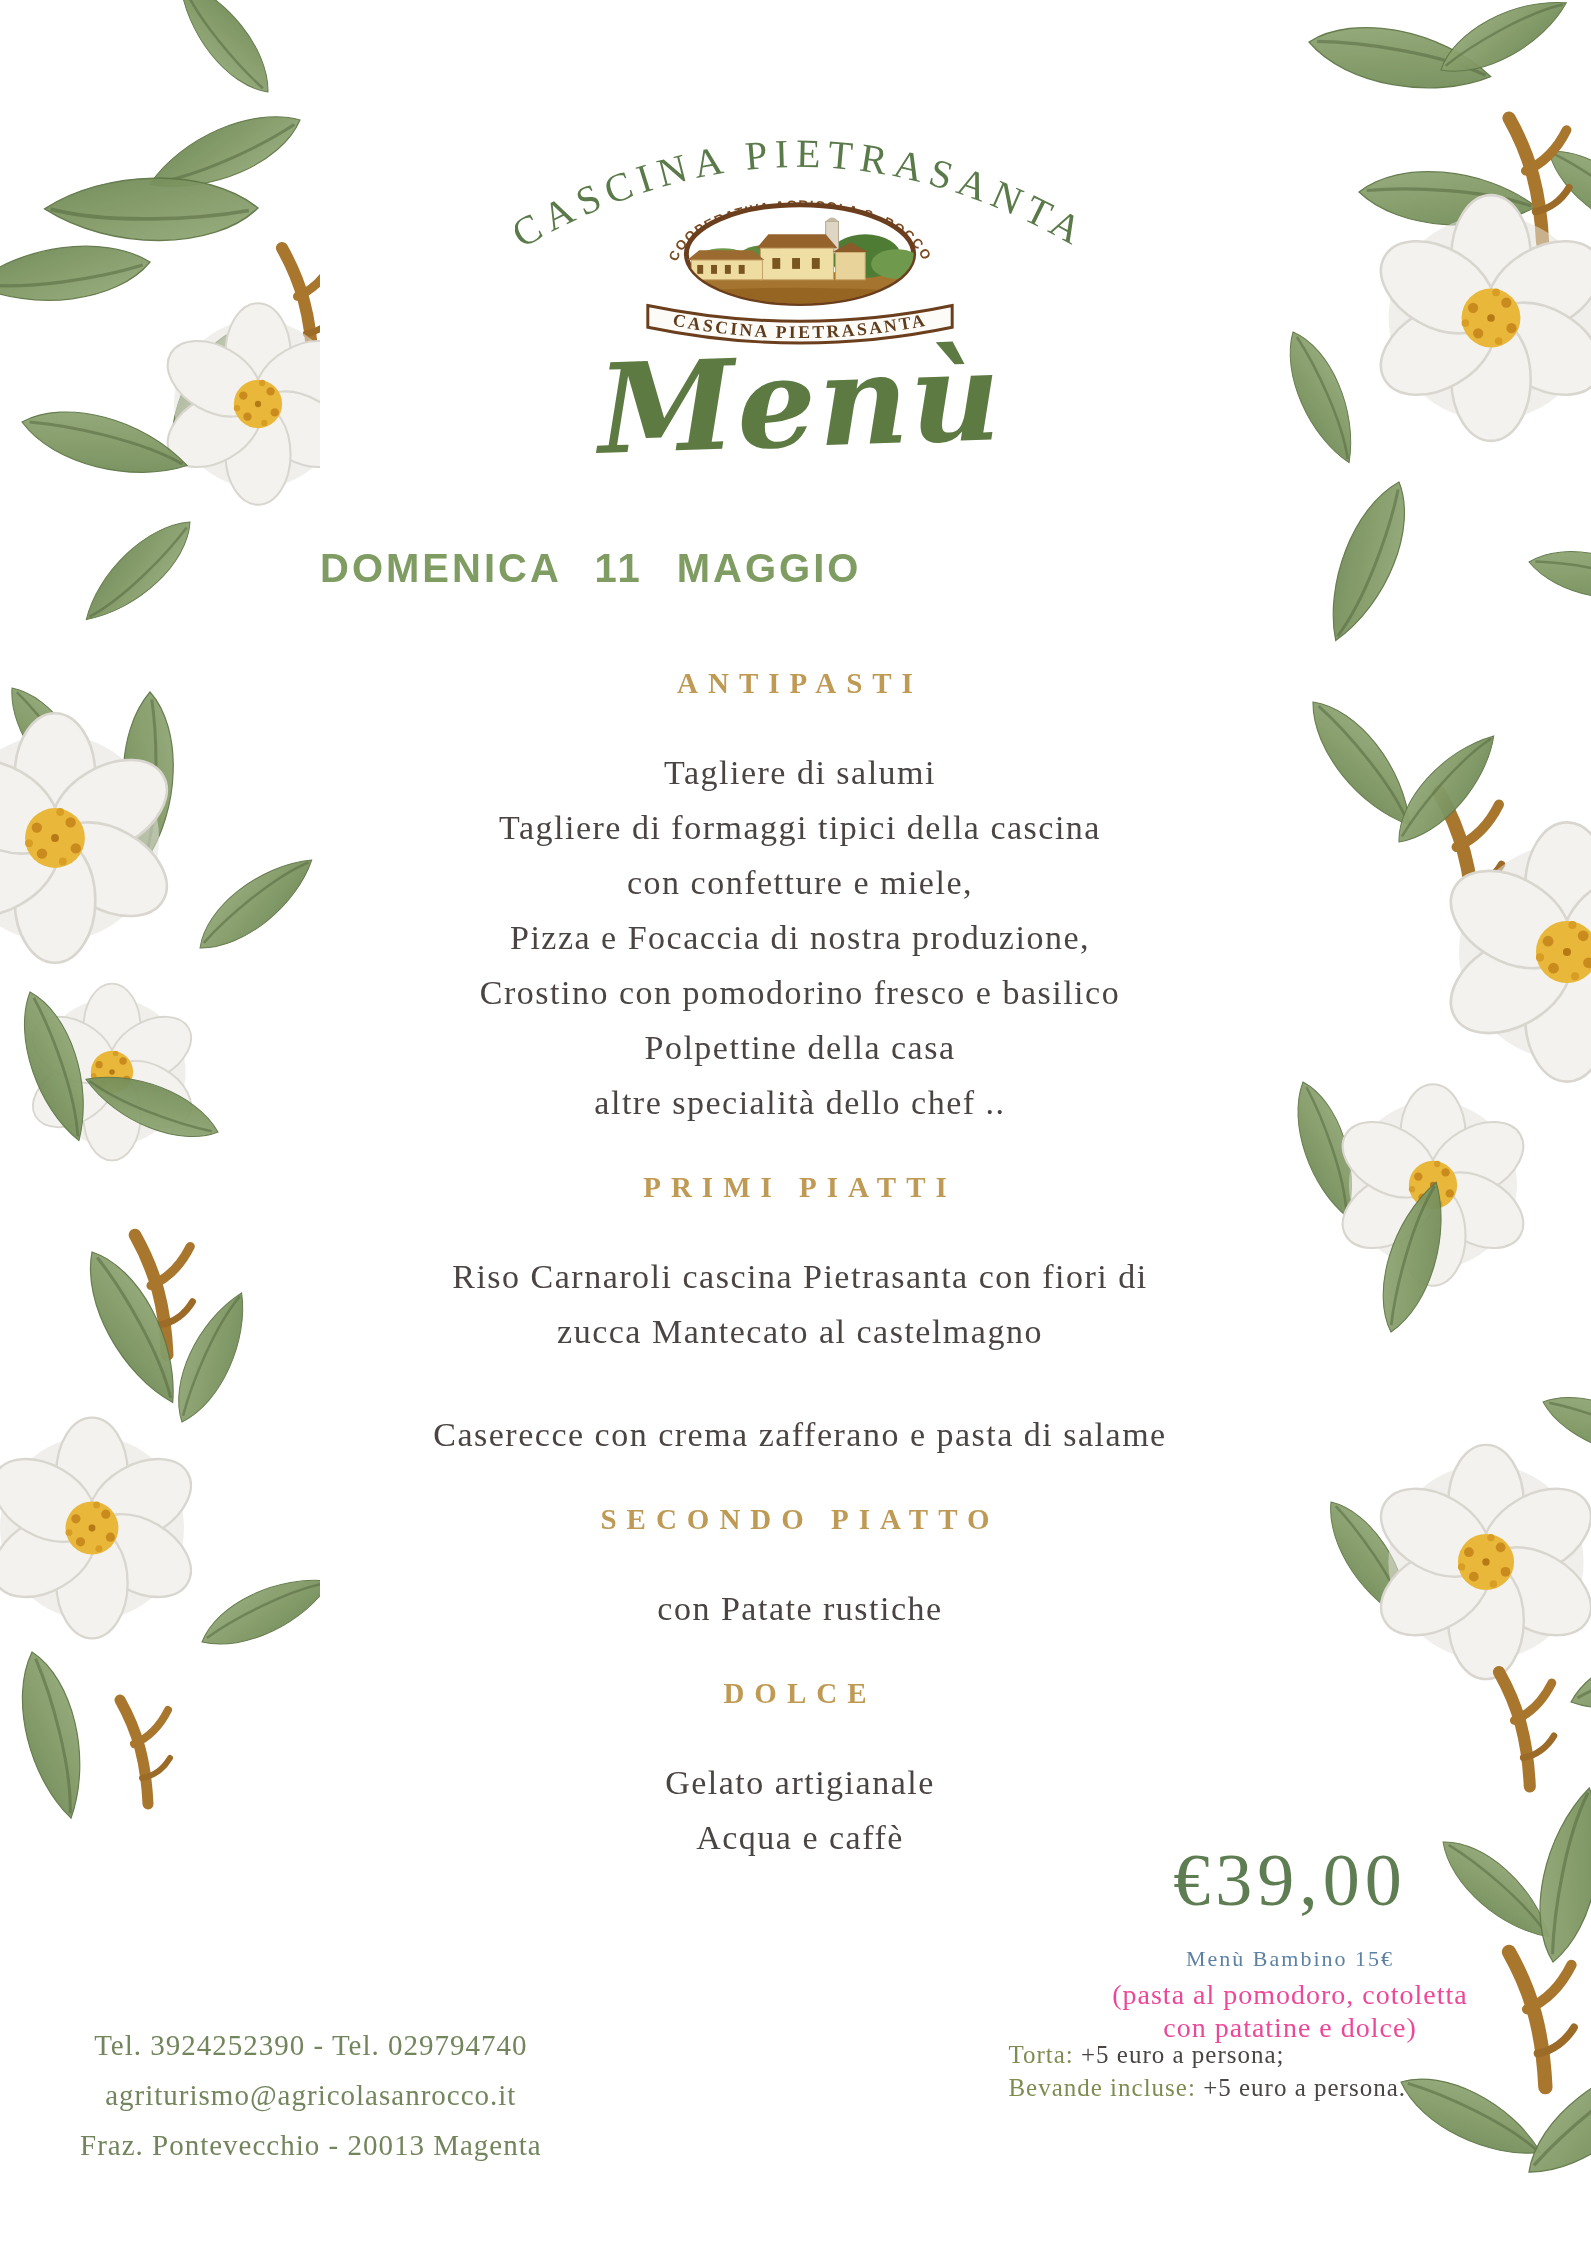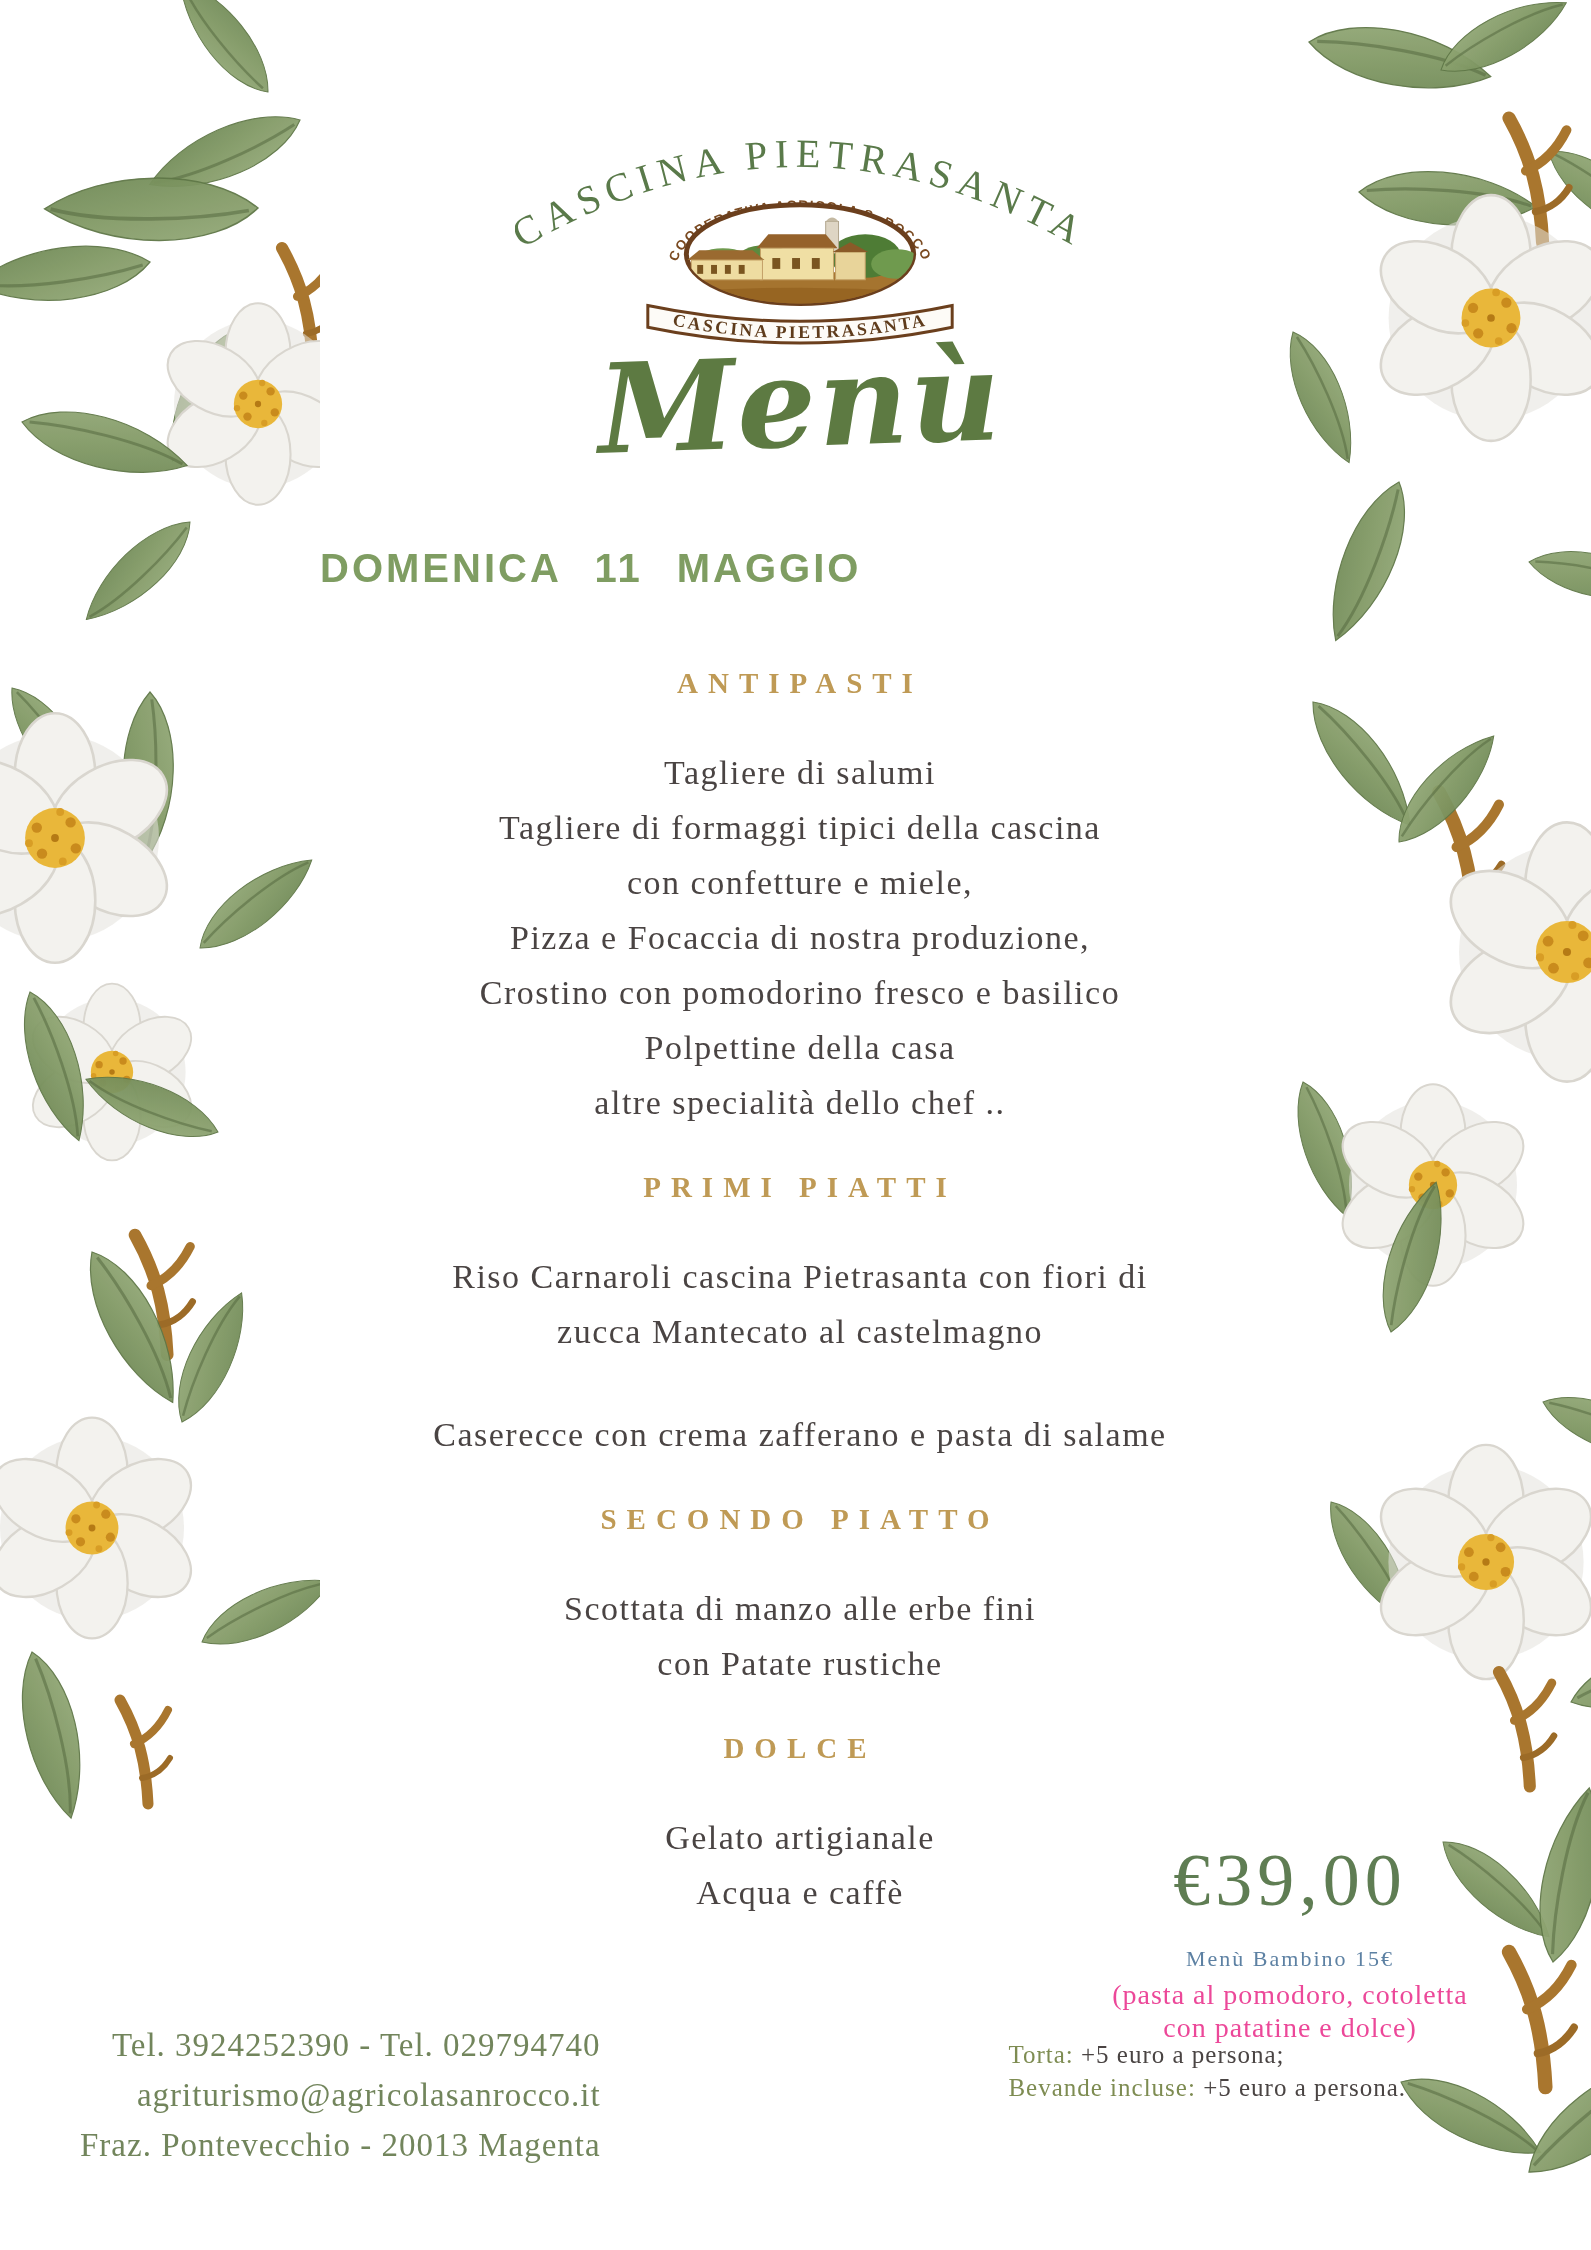--- a/index.html
+++ b/index.html
@@ -38,21 +38,21 @@
 
   .pricing{position:absolute;left:1080px;top:1840px;width:420px;text-align:center;}
   .price{font-size:74px;line-height:80px;color:#5f7d53;letter-spacing:5px;}
   .bambino-title{margin-top:20px;font-size:22px;line-height:38px;color:#5d81a3;letter-spacing:2px;}
   .bambino-note{font-size:28px;line-height:33px;color:#ec4899;letter-spacing:1px;}
 
   .extras{position:absolute;right:185px;top:2038px;text-align:left;font-size:25px;line-height:33px;letter-spacing:1px;}
   .extra-label{color:#7e8c52;}
   .extra-value{color:#4a4443;}
 
-  .contact{position:absolute;left:80px;top:2020px;text-align:right;font-size:33px;line-height:50px;color:#72855c;letter-spacing:1px;}
+  .contact{position:absolute;left:80px;top:2020px;text-align:center;font-size:29px;line-height:50px;color:#72855c;letter-spacing:1px;}
 </style>
 </head>
 <body>
 
 <svg width="0" height="0" style="position:absolute" aria-hidden="true">
   <defs>
     <linearGradient id="leafGrad" x1="0" y1="0" x2="1" y2="1">
       <stop offset="0" stop-color="#97ac7a"></stop>
       <stop offset="1" stop-color="#6d8752"></stop>
     </linearGradient>
@@ -239,21 +239,20 @@
 
       <div class="menu-line"><span>Riso Carnaroli cascina Pietrasanta con fiori di</span></div>
           <div class="menu-line"><span>zucca Mantecato al castelmagno</span></div>
           <div class="menu-line gap-before"><span>Caserecce con crema zafferano e pasta di salame</span></div>
         </div>
     </div>
     <div class="section">
       <div class="section-heading">SECONDO PIATTO</div>
       <div>
 
-      <div class="menu-line"><span>Scottata di manzo alle erbe fini</span></div>
           <div class="menu-line"><span>con Patate rustiche</span></div>
         </div>
     </div>
     <div class="section">
       <div class="section-heading">DOLCE</div>
       <div>
 
       <div class="menu-line"><span>Gelato artigianale</span></div>
           <div class="menu-line"><span>Acqua e caffè</span></div>
         </div>

